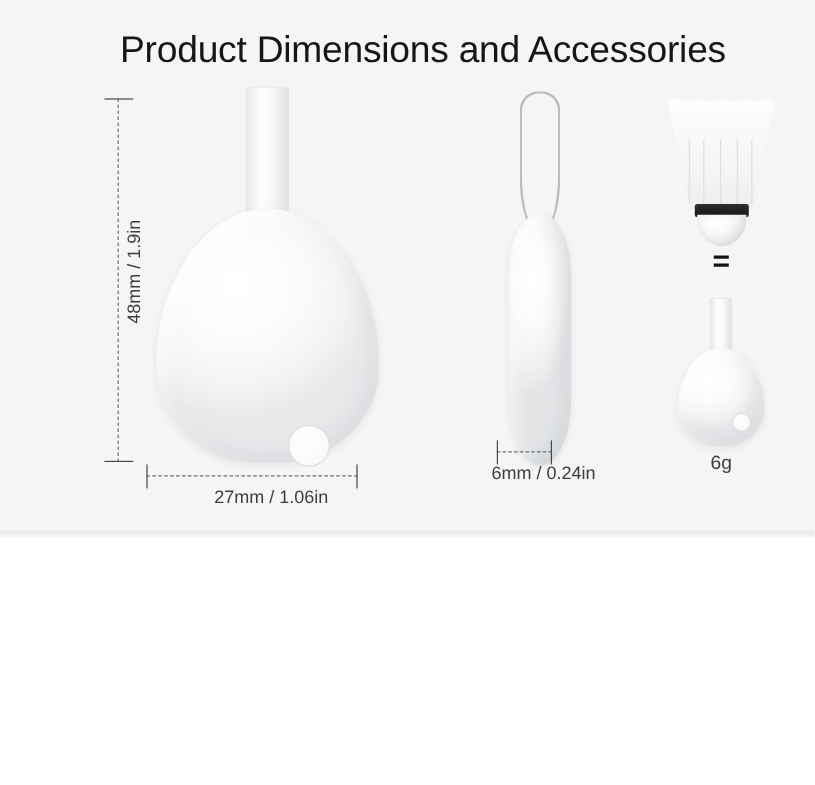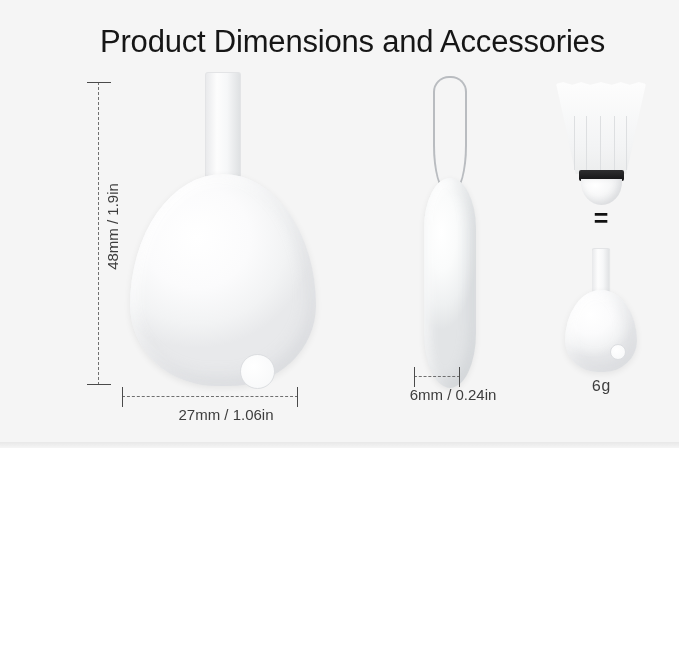--- a/index.html
+++ b/index.html
@@ -153,21 +153,21 @@
     position:absolute;left:556px;top:206px;width:90px;
     text-align:center;font-size:25px;font-weight:bold;color:#111;
     line-height:1;
   }
   #tag-weight{left:566px;top:248px;width:70px;height:122px;}
   #tag-weight .strap{top:0;width:17px;height:48px;}
   #tag-weight .body{top:42px;width:72px;height:82px;}
   #tag-weight .btn{left:44px;top:96px;width:14px;height:14px;}
   .weight-label{
     position:absolute;left:556px;top:378px;width:90px;
-    text-align:center;font-size:16px;color:#3d3d3d;font-family:Liberation Mono, monospace;
+    text-align:center;font-size:16px;color:#3d3d3d;
   }
 </style>
 </head>
 <body>
 
 <div id="page">
 
   <div class="panel-top">
 
     <div class="title">Product Dimensions and Accessories</div>

